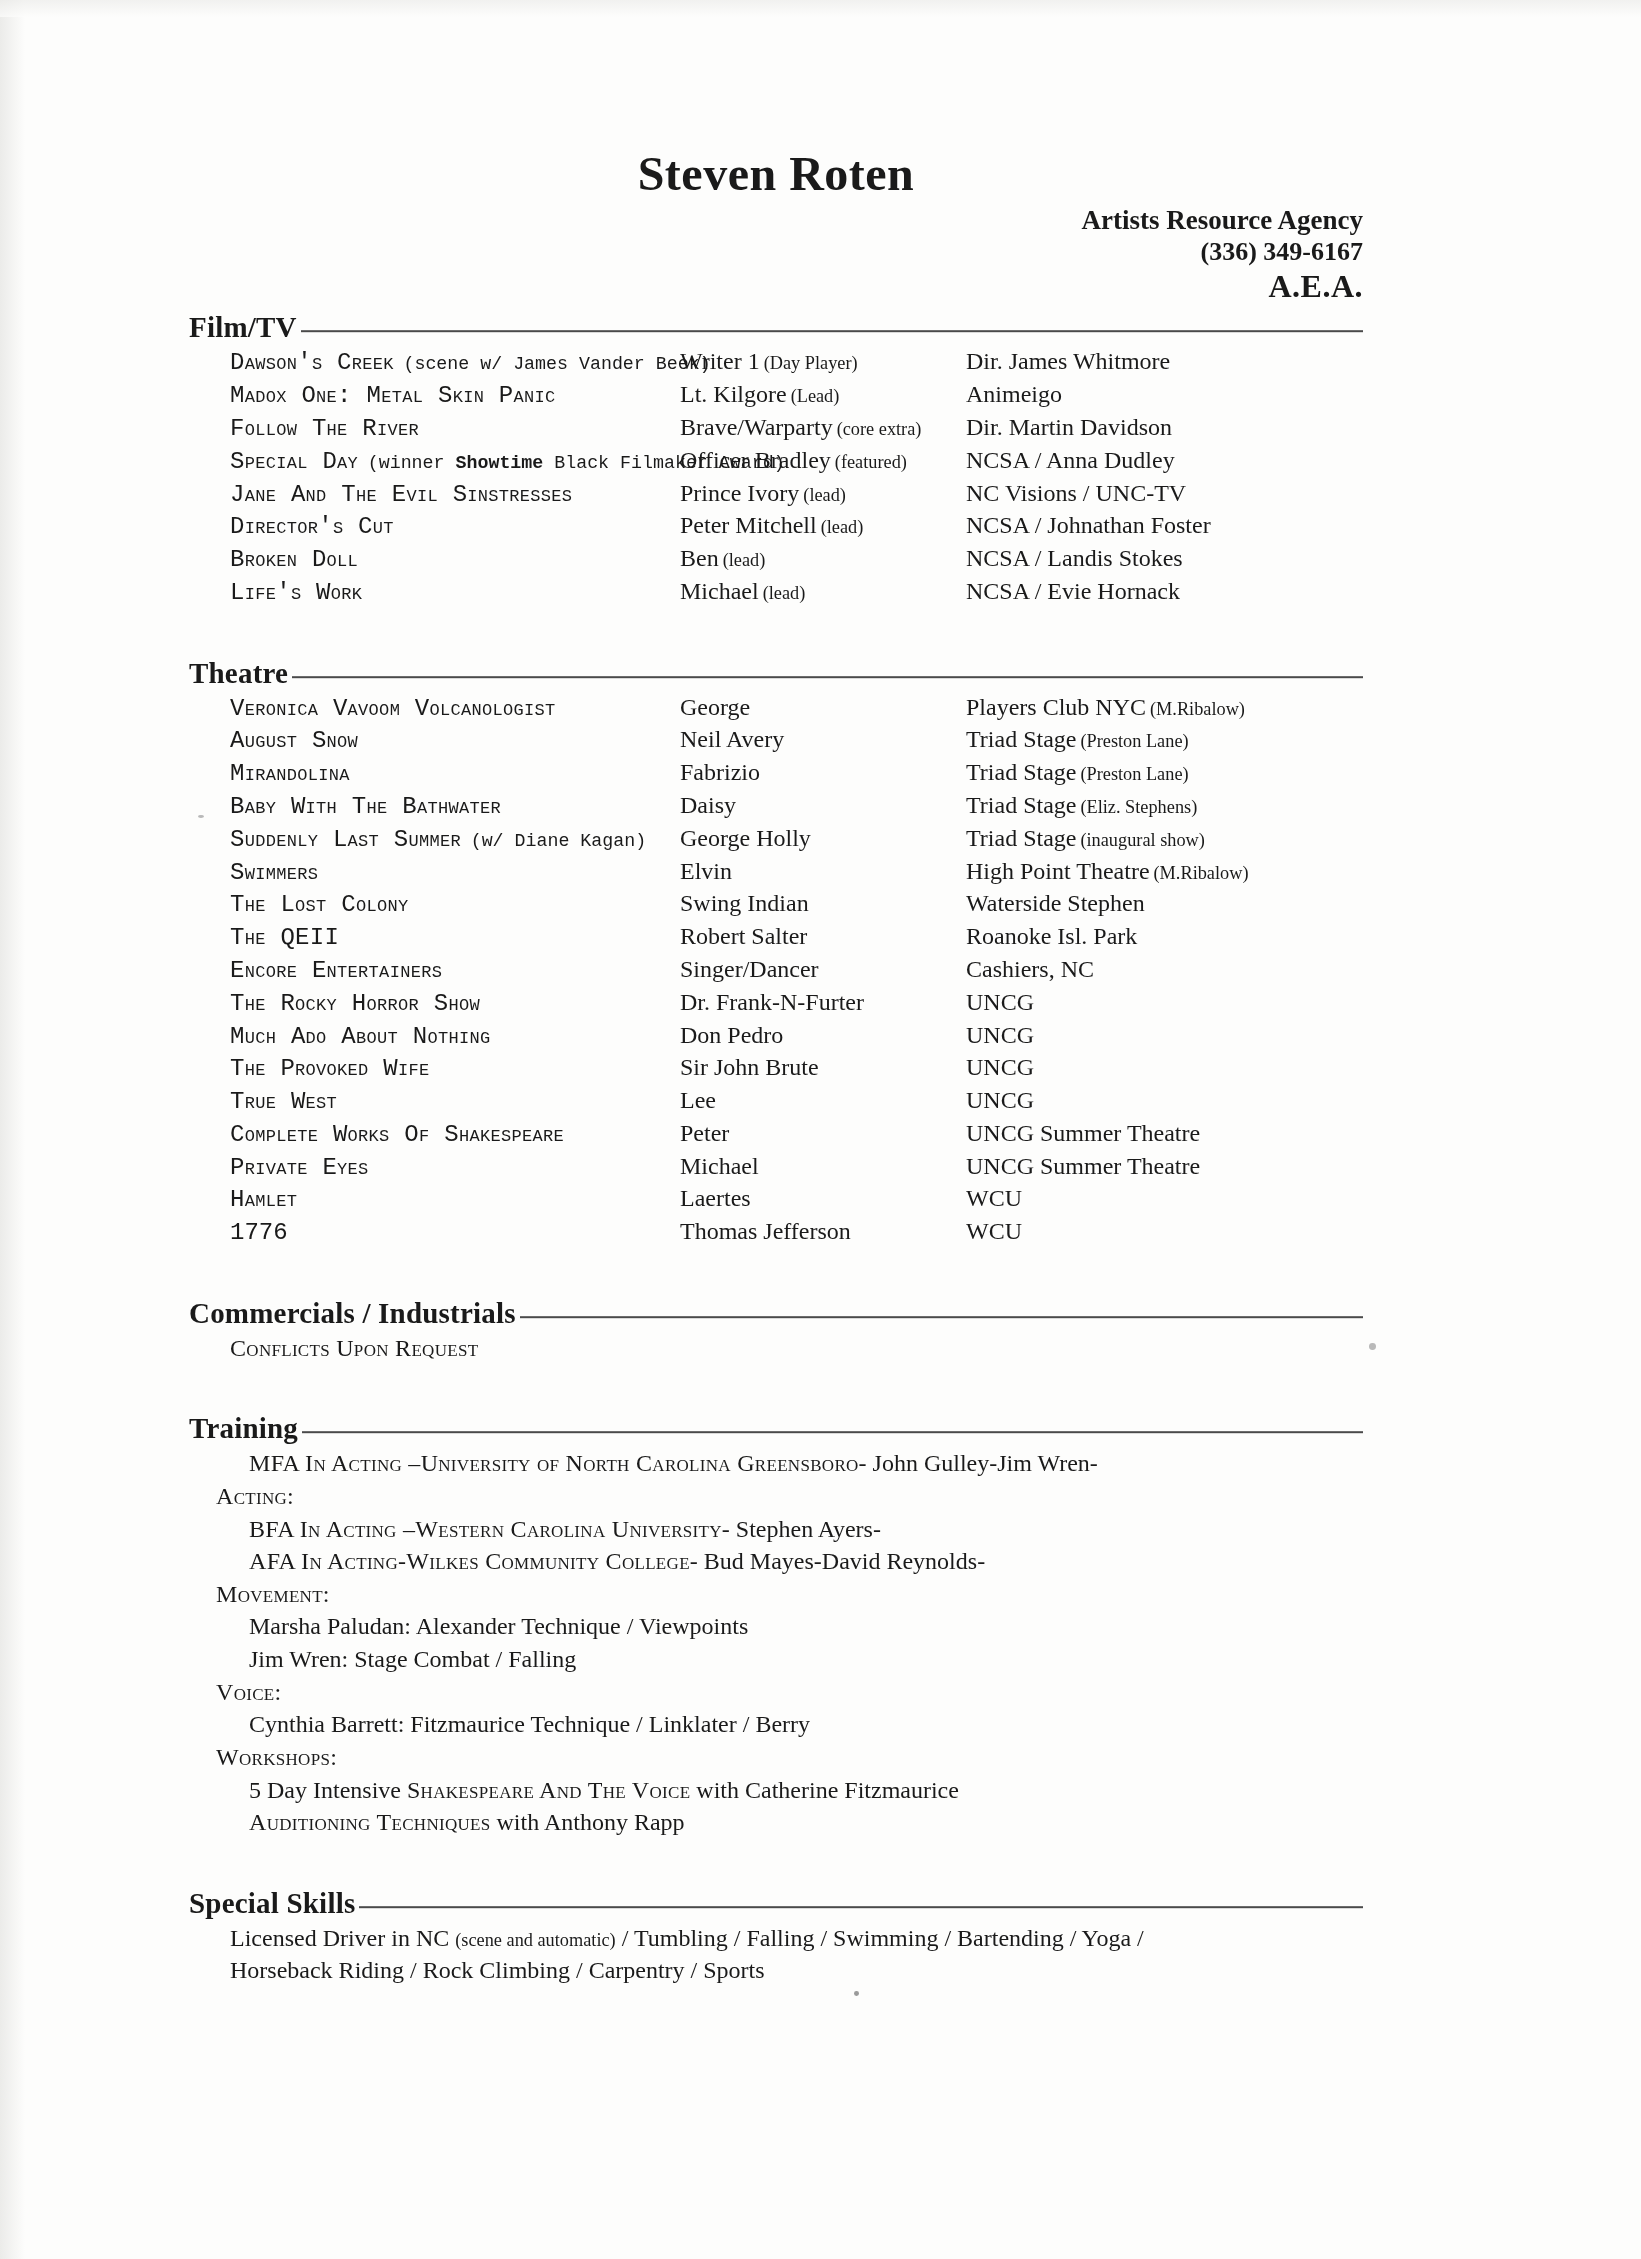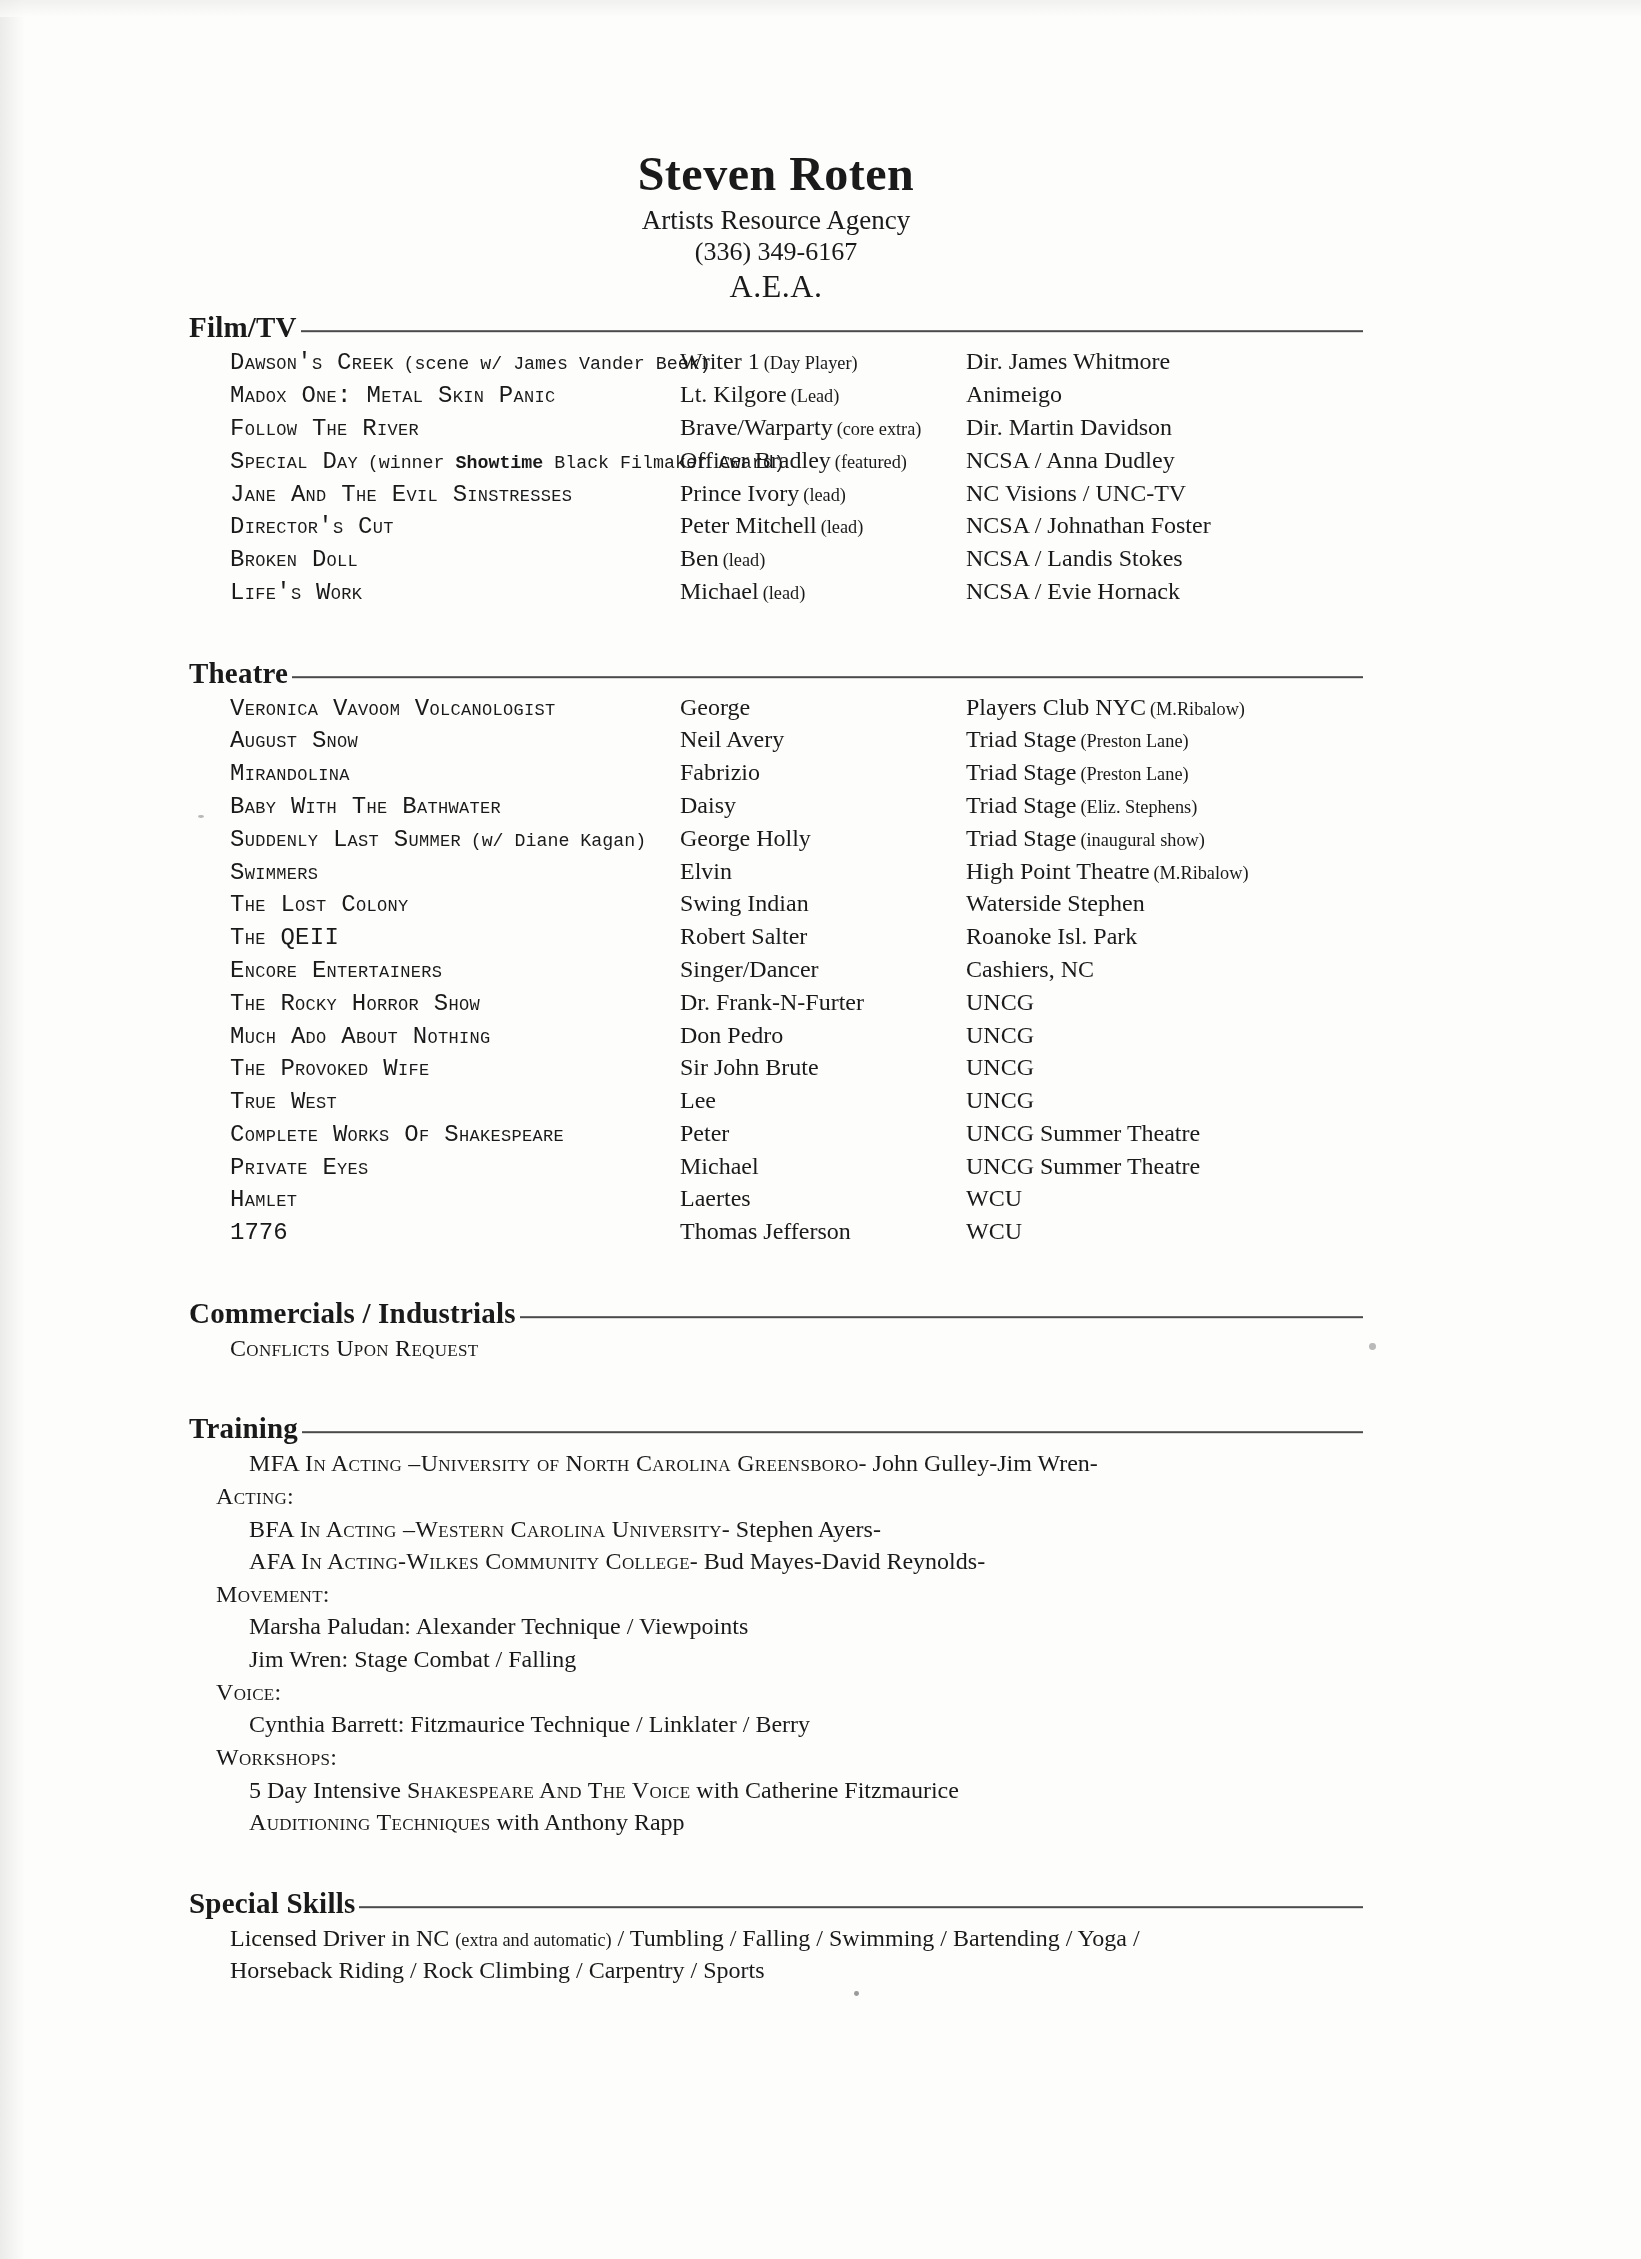--- a/index.html
+++ b/index.html
@@ -54,23 +54,24 @@
     font-size: 48px;
     font-weight: bold;
     letter-spacing: 0.5px;
     line-height: 1.08;
     margin: 0 0 3.9px 0;
   }
   .agency-name,
   .agency-phone,
   .union-affiliation {
     font-size: 27px;
-    font-weight: normal;
+    font-weight: bold;
     line-height: 1.2;
     margin: 0;
+    text-align: right;
   }
   .agency-phone { font-size: 26px; }
   .union-affiliation { font-size: 32px; letter-spacing: 0.5px; }
 
   
   .section { margin-top: 3.9px; }
   .section-header {
     display: flex;
     align-items: baseline;
     margin: 0;
@@ -354,21 +355,21 @@
 
     <div class="gap-md"></div>
 
     <div class="section">
       <div class="section-header">
         <span class="section-title">Special Skills</span>
         <span class="section-rule"></span>
       </div>
       <div class="block">
         <div class="line">
-          <span class="mc">Licensed Driver in NC </span><span class="note">(extra and automatic)</span><span class="mc"> / Tumbling / Falling / Swimming / Bartending / Yoga /</span>
+          <span class="mc">Licensed Driver in NC </span><span class="note">(scene and automatic)</span><span class="mc"> / Tumbling / Falling / Swimming / Bartending / Yoga /</span>
         </div>
         <div class="line mc">Horseback Riding / Rock Climbing / Carpentry / Sports</div>
       </div>
     </div>
 
   </div>
 </div>
 
 
 </body></html>

